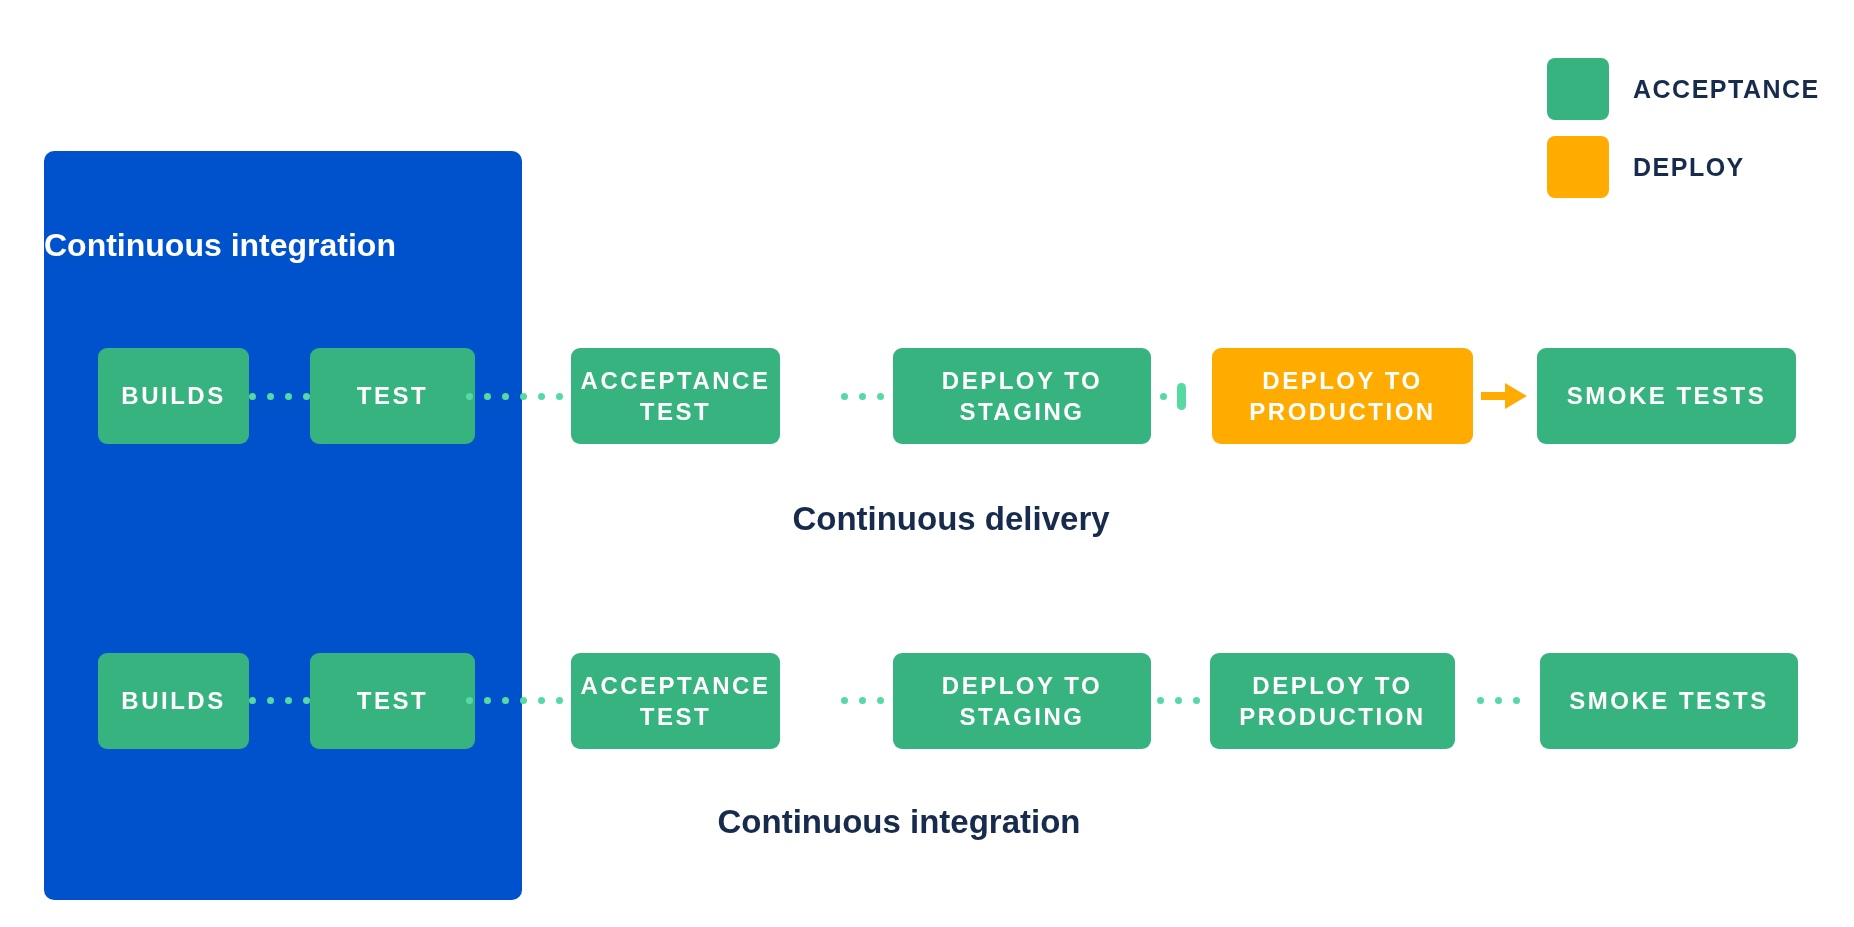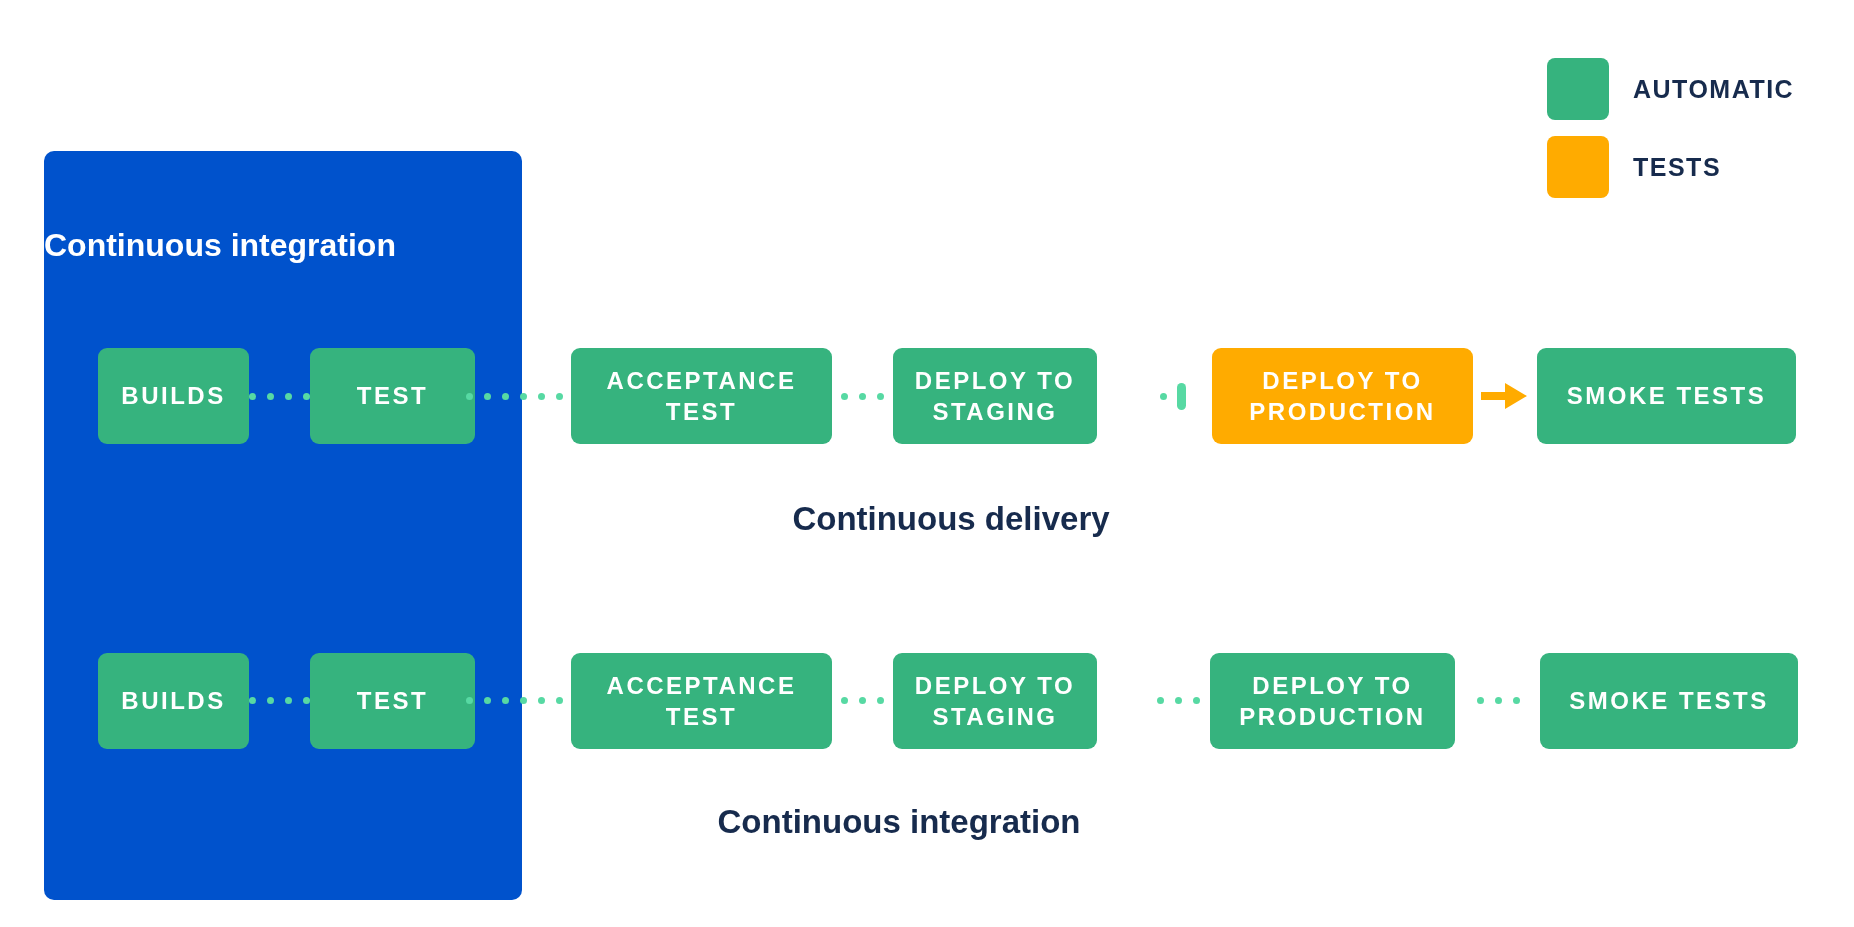--- a/index.html
+++ b/index.html
@@ -21,22 +21,22 @@
   
   .stage { position:absolute; display:flex; align-items:center; justify-content:center; text-align:center;
            background:#36B37E; color:#ffffff; border-radius:9px; font-size:24px; font-weight:bold;
            letter-spacing:2.5px; line-height:1.3; padding:0 6px; box-sizing:border-box; }
   .stage.manual { background:#FFAB00; }
   .row1 { top:348px; height:96px; }
   .row2 { top:653px; height:96px; }
 
   .r-builds     { left:98px;   width:151px; }
   .r-test       { left:310px;  width:165px; }
-  .r-acceptance { left:571px;  width:261px; }
-  .r-staging    { left:893px;  width:204px; }
+  .r-acceptance { left:571px;  width:209px; }
+  .r-staging    { left:893px;  width:258px; }
   .r1-production{ left:1212px; width:261px; }
   .r1-smoke     { left:1537px; width:259px; }
   .r2-production{ left:1210px; width:245px; }
   .r2-smoke     { left:1540px; width:258px; }
 
   
   .dots { position:absolute; display:flex; gap:11px; align-items:center; height:7px; }
   .dots.row1c { top:393px; }
   .dots.row2c { top:697px; }
   .dot { width:7px; height:7px; border-radius:50%; background:#57D9A3; }
@@ -60,25 +60,25 @@
   .label-development { left:599px; top:803px; }
 </style>
 </head>
 <body>
 
 <div class="canvas">
 
   <div class="legend">
     <div class="legend-row">
       <span class="swatch green"></span>
-      <span class="legend-label">AUTOMATIC</span>
+      <span class="legend-label">ACCEPTANCE</span>
     </div>
     <div class="legend-row">
       <span class="swatch orange"></span>
-      <span class="legend-label">TESTS</span>
+      <span class="legend-label">DEPLOY</span>
     </div>
   </div>
 
   <div class="ci-panel">
     <div class="ci-title">Continuous integration</div>
   </div>
 
   <div class="stage row1 r-builds">
     <span>BUILDS</span>
   </div>

